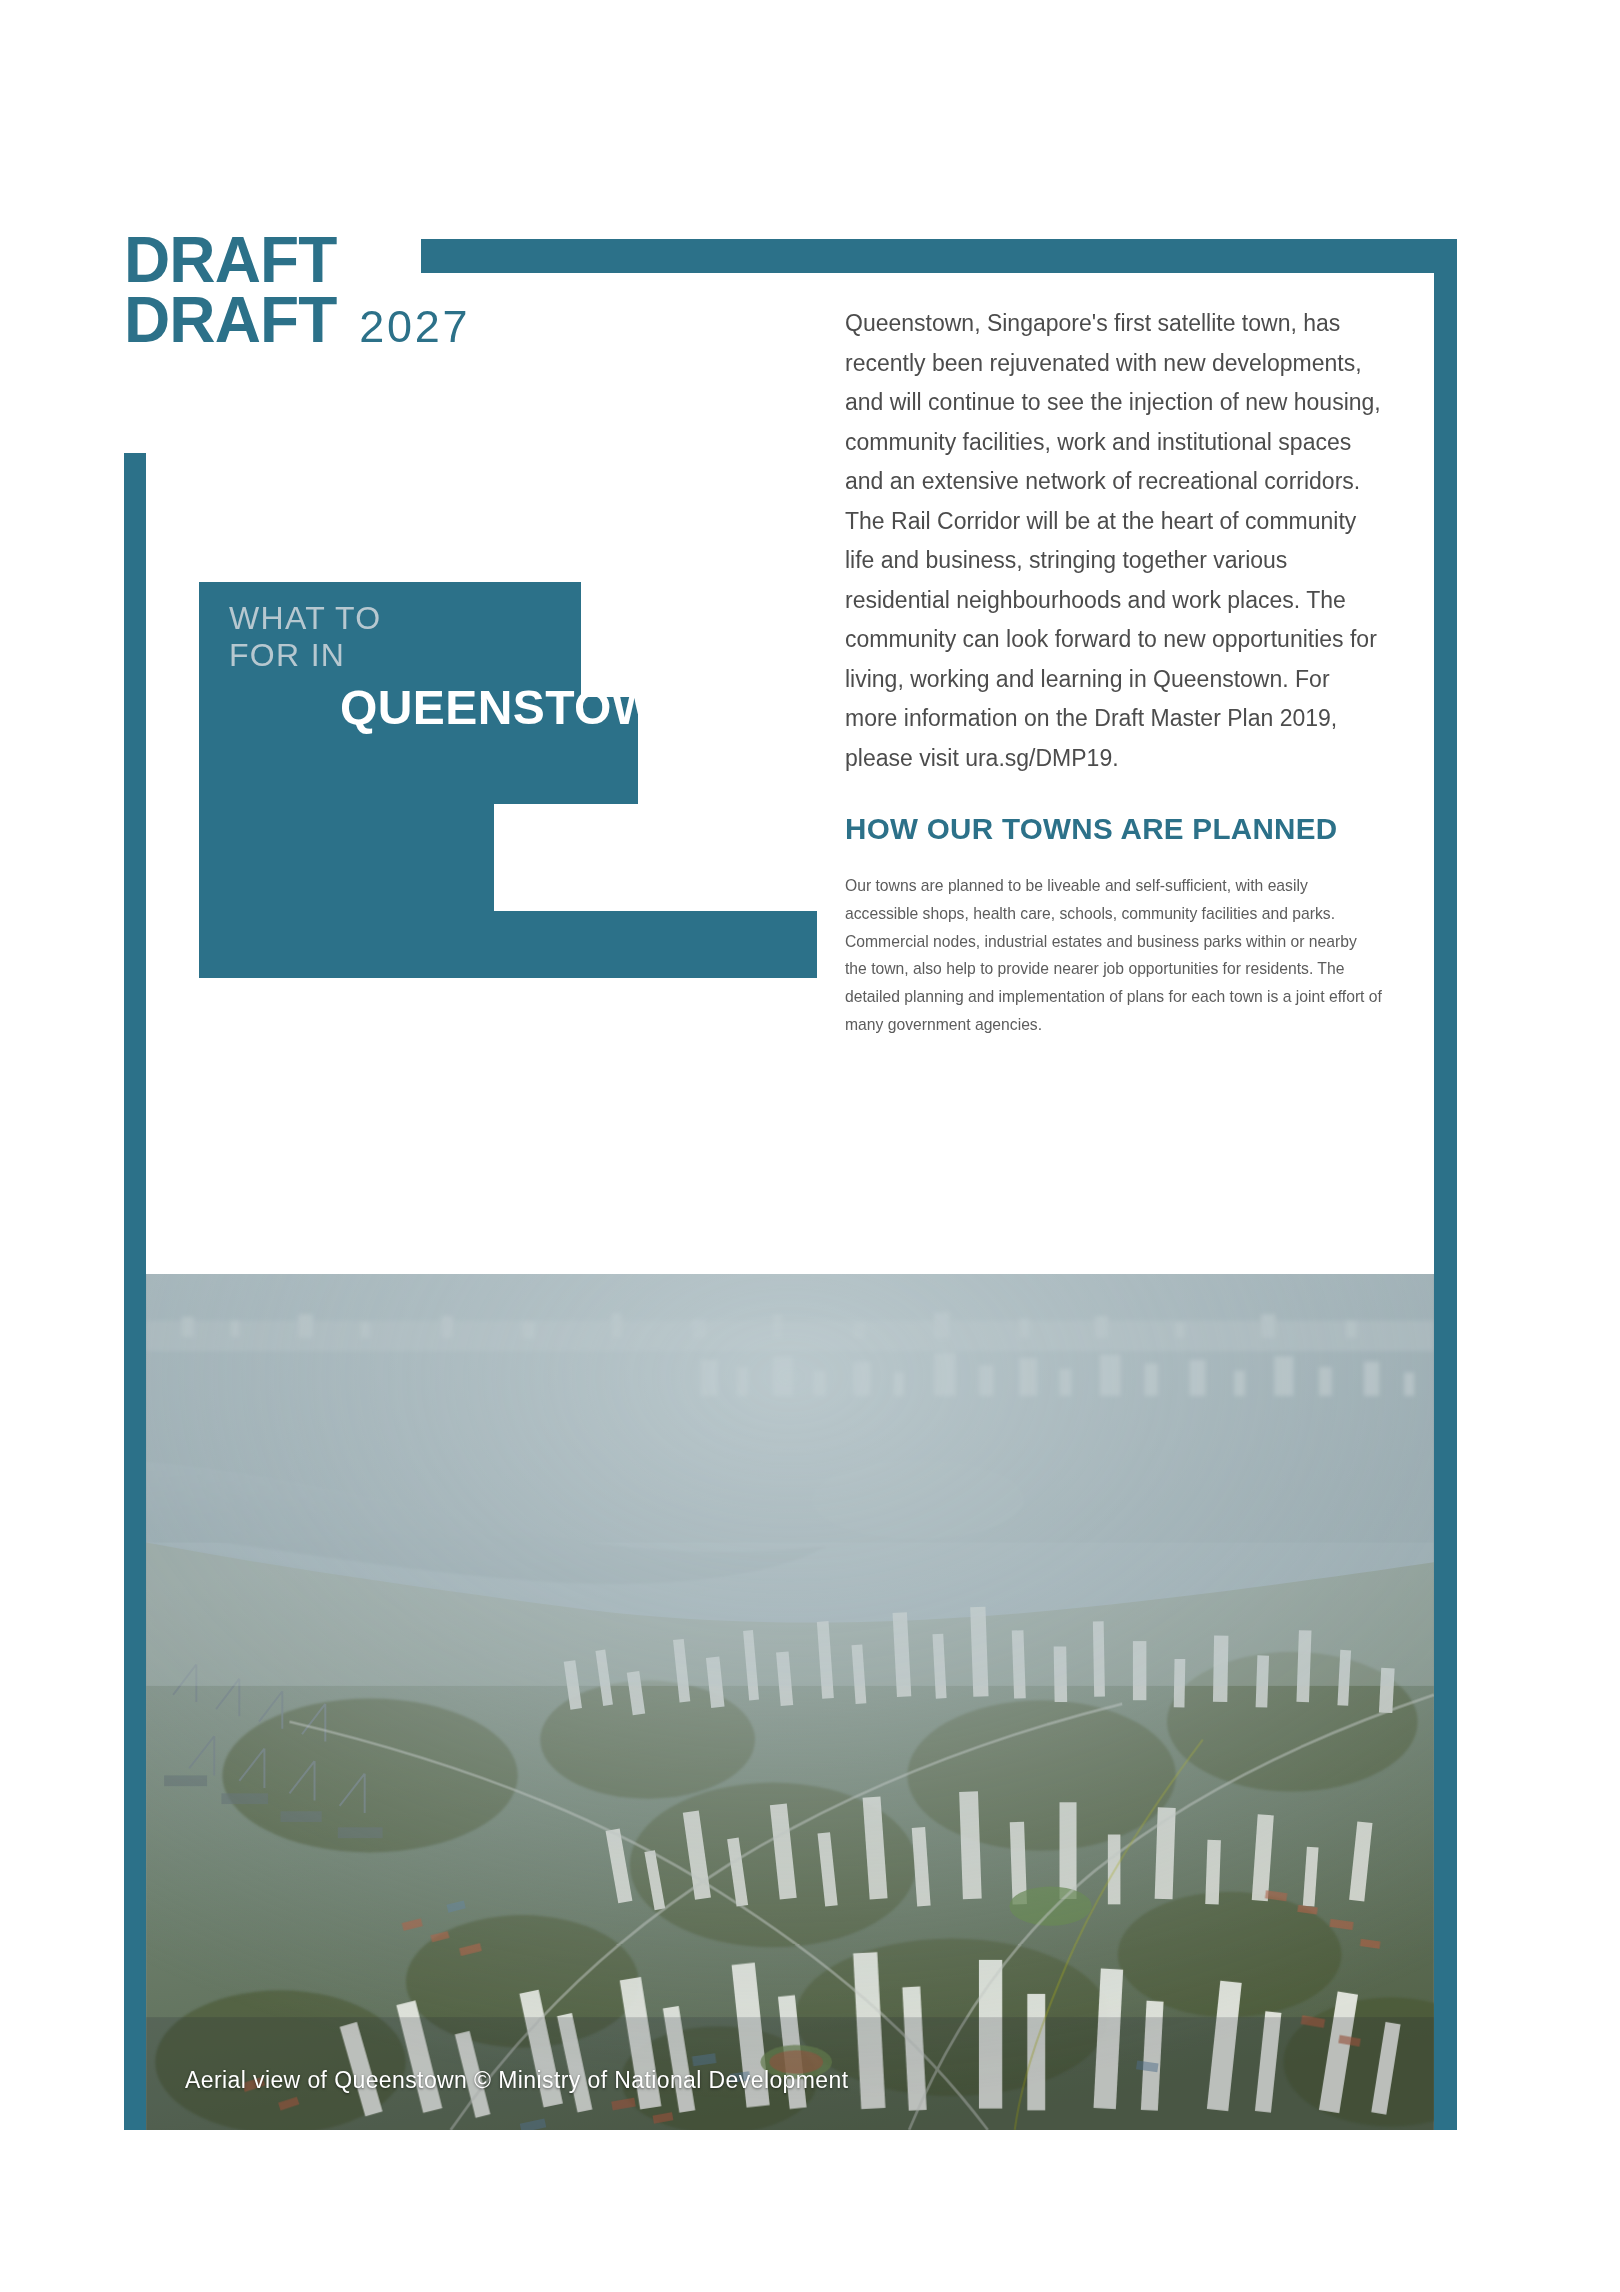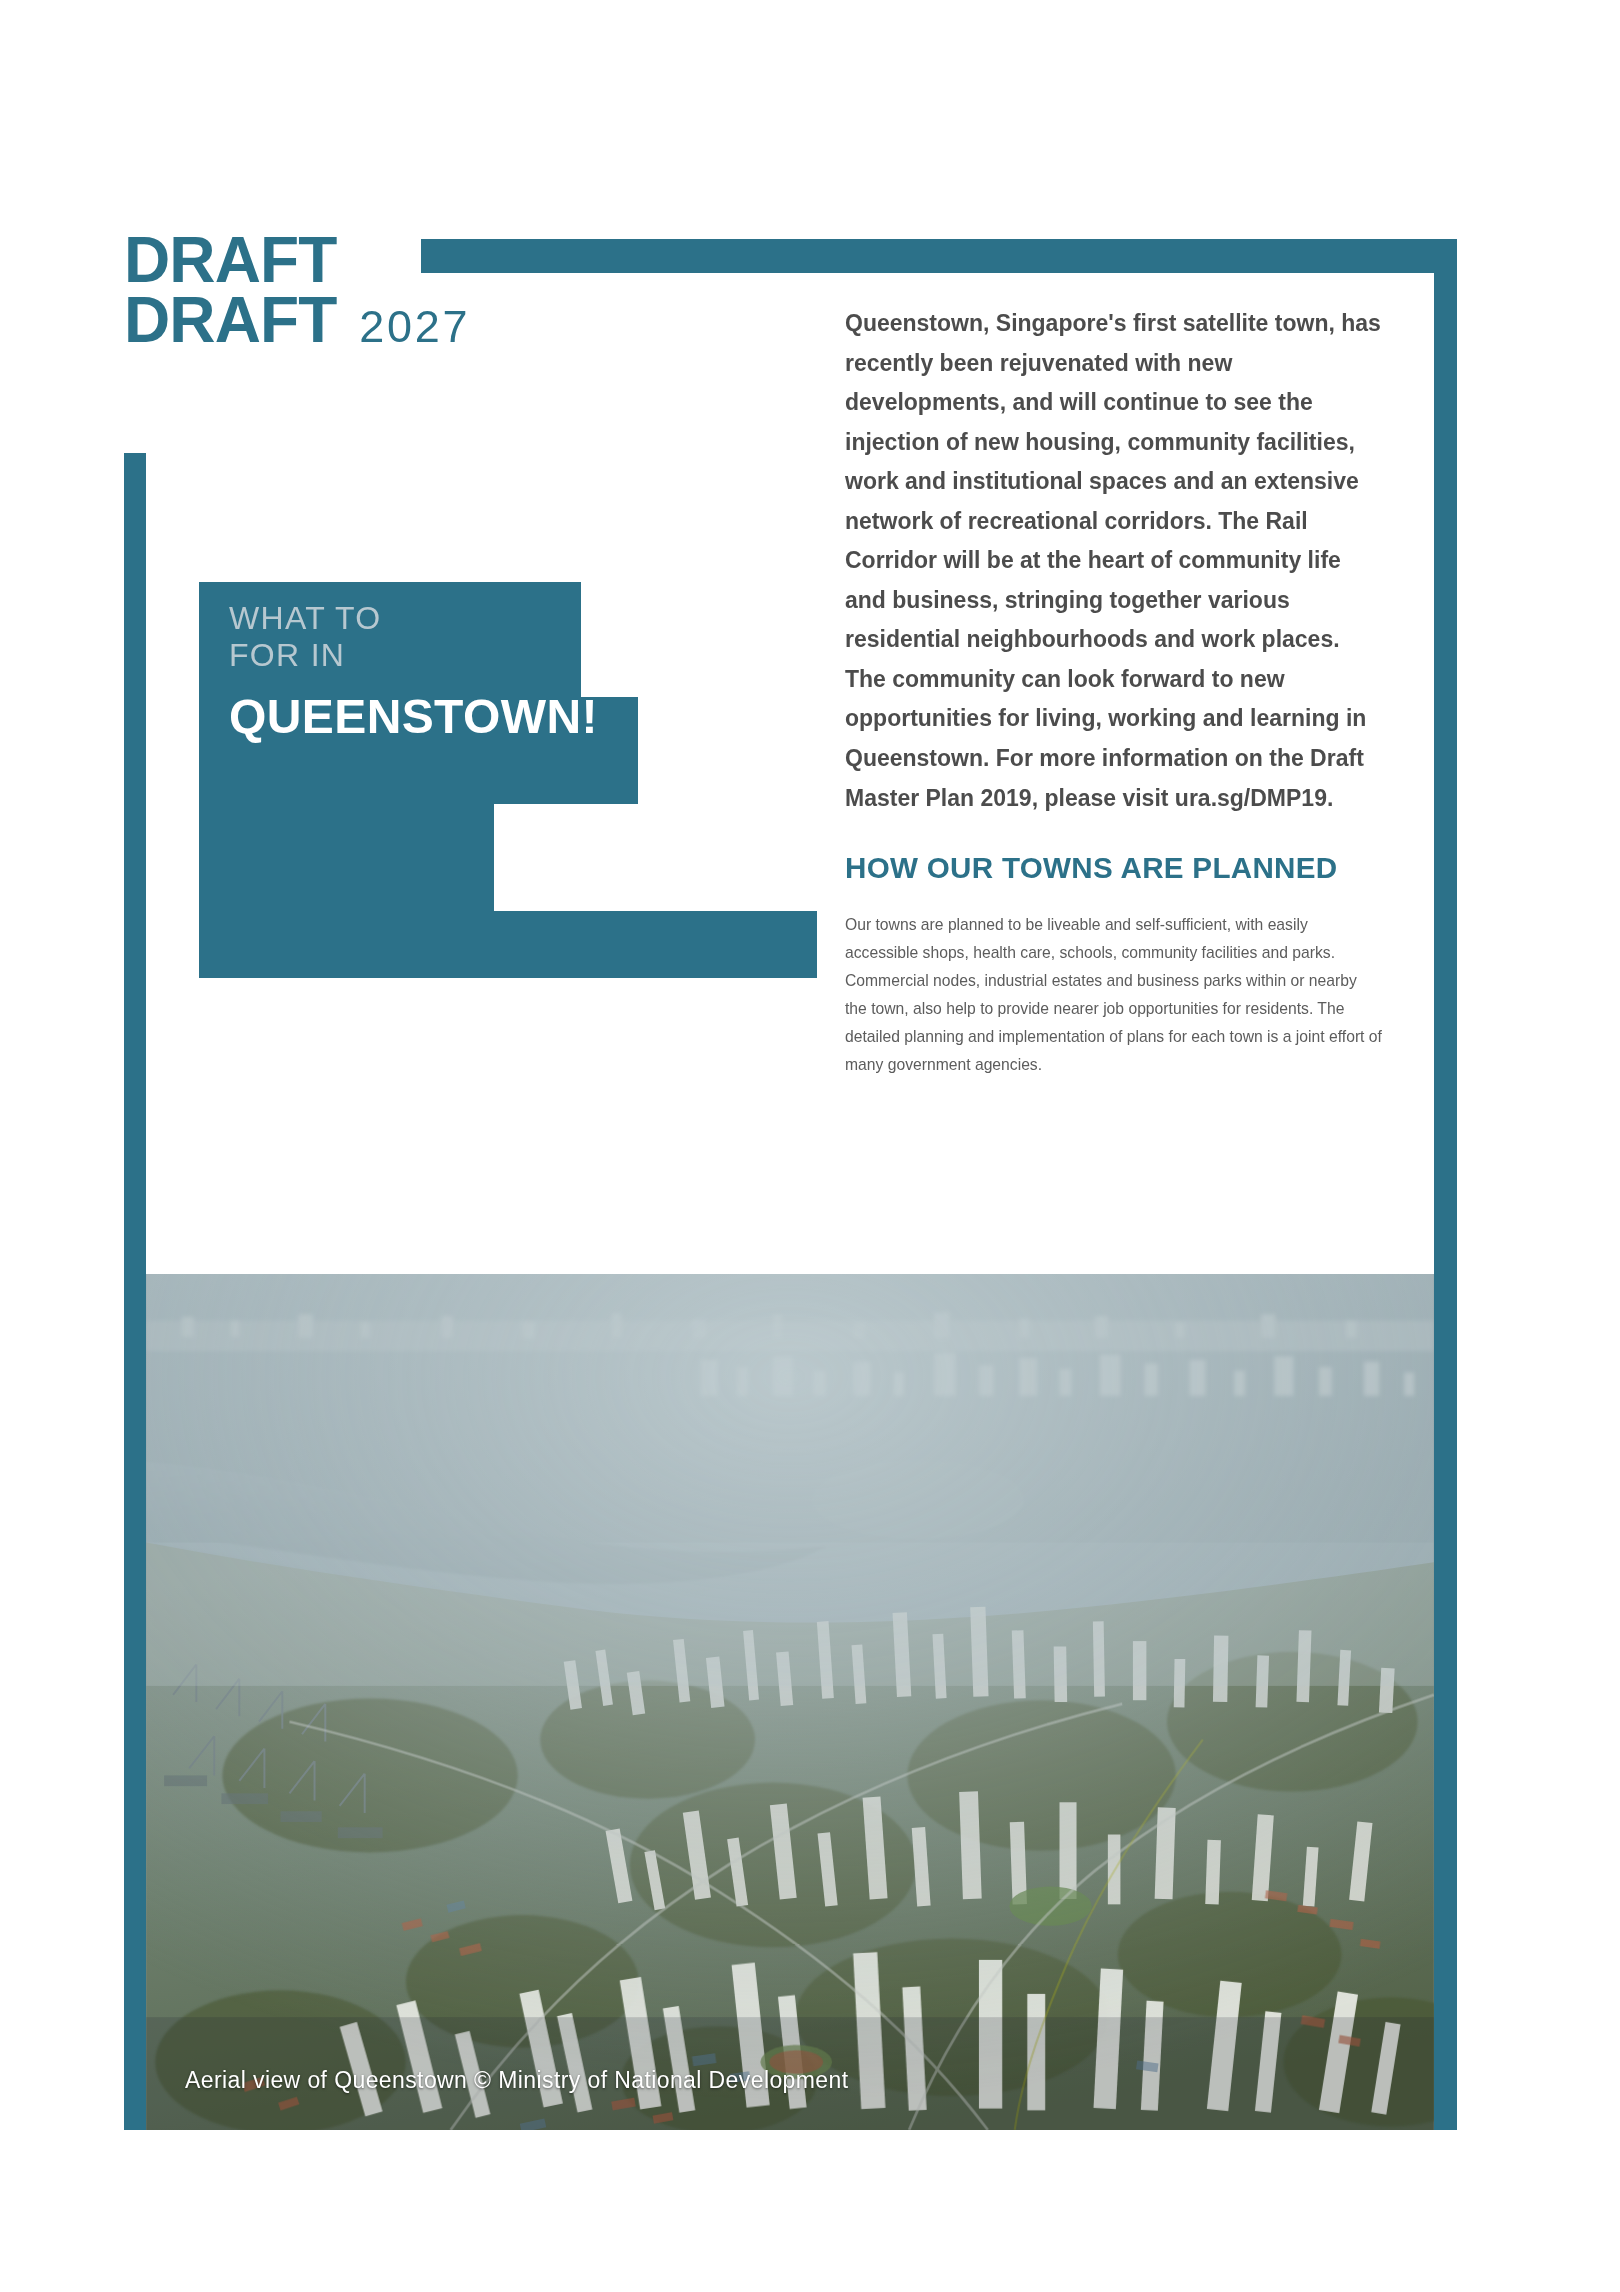--- a/index.html
+++ b/index.html
@@ -120,36 +120,37 @@
     letter-spacing: 1.3px;
     color: var(--teal-light);
     font-weight: normal;
     white-space: nowrap;
   }
   .cal-line.emph {
     color: #ffffff;
     font-weight: bold;
     font-size: 48px;
     letter-spacing: 0.4px;
-    margin-top: 15px;
+    margin-top: 6px;
+    text-align: center;
   }
 
   
   .col-right {
     position: absolute;
     left: 845px;
     top: 304px;
     width: 537px;
   }
   .lead-para {
     font-size: 23px;
     line-height: 1.72;
     color: var(--body-grey);
     margin: 0;
-    font-weight: bold;
+    font-weight: normal;
   }
   .sect-head {
     margin: 32px 0 12px 0;
     font-size: 29.6px;
     line-height: 1.22;
     font-weight: bold;
     color: var(--teal);
     letter-spacing: 0.3px;
   }
   .sub-para {

